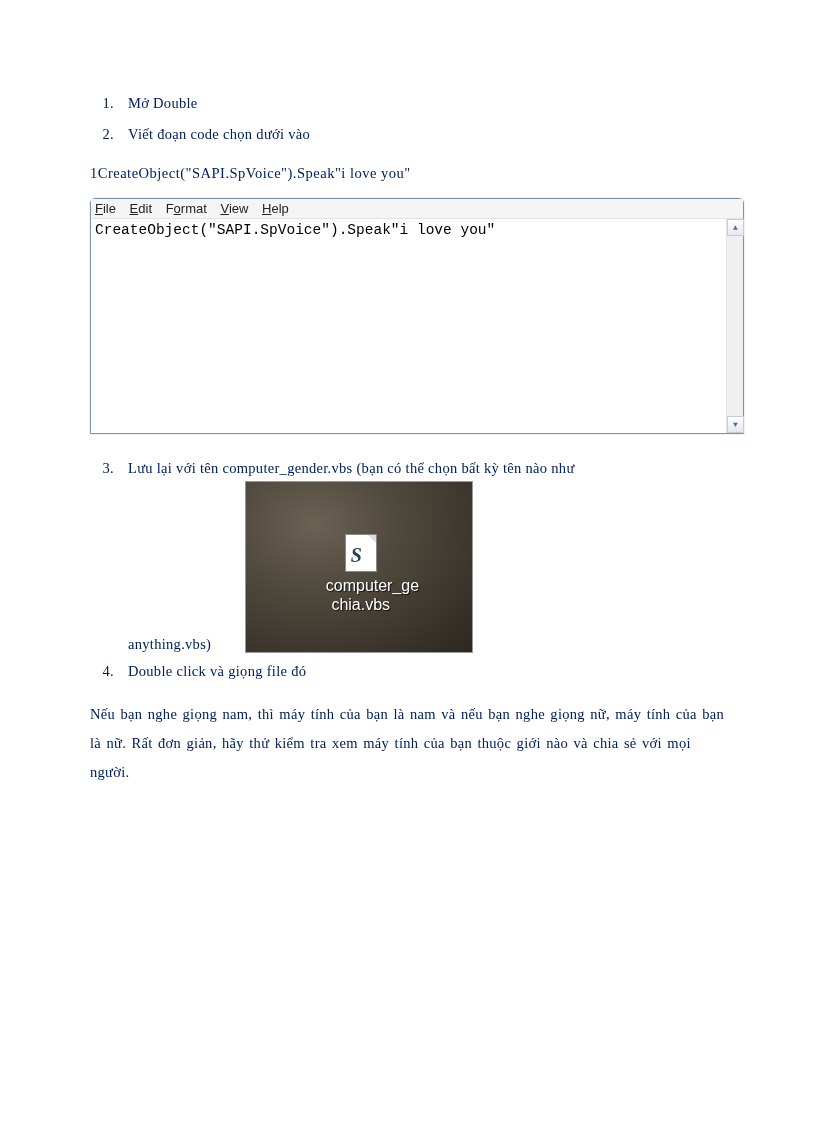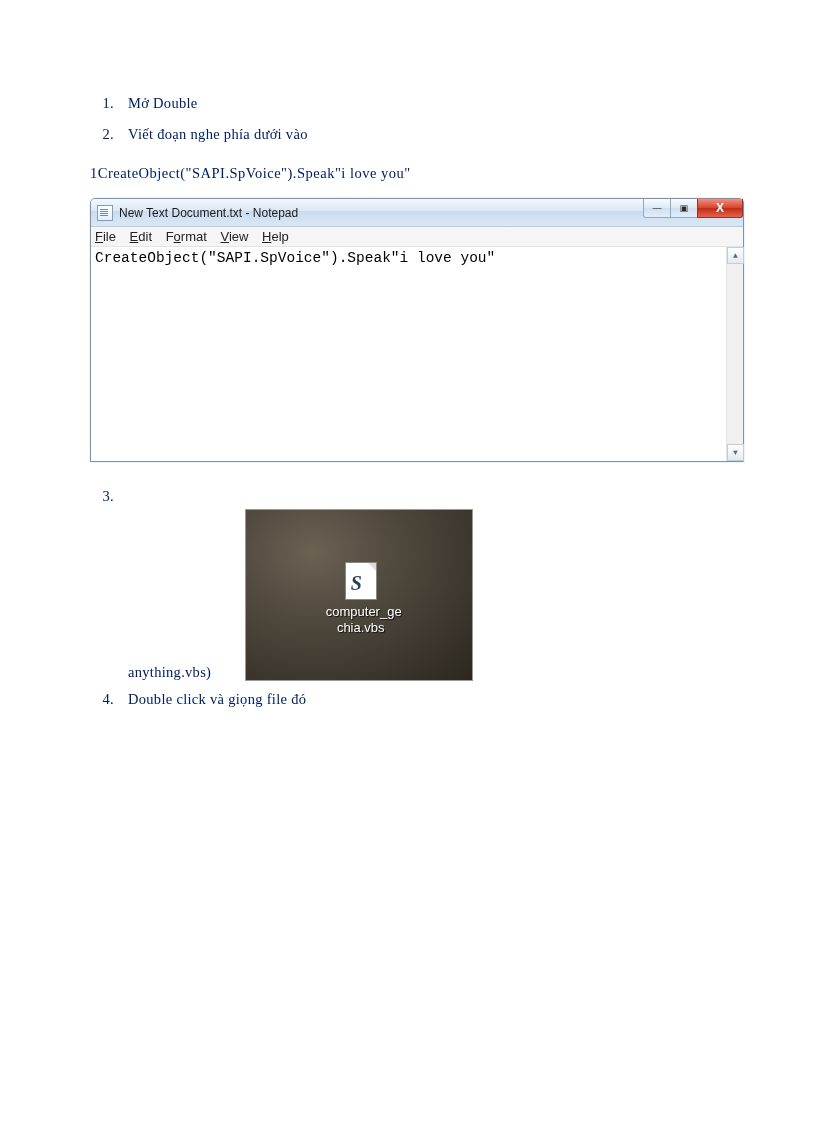--- a/index.html
+++ b/index.html
@@ -163,21 +163,21 @@
     border-top:8px solid #ddd;border-left:8px solid transparent;
   }
   .desk-icon .file .s{
     position:absolute; left:5px; top:9px;
     font-family: Georgia, serif;
     font-size:20px; font-weight:bold; font-style:italic;
     color:#27405f;
   }
   .desk-icon .label{
     font-family:"Segoe UI",Tahoma,sans-serif;
-    font-size:13px;
+    font-size:16px;
     color:#fff;
     line-height:1.2;
     text-shadow:1px 1px 1px rgba(0,0,0,0.8);
   }
   .para {
     margin-top: 20px;
     font-size: 14.5px;
     line-height: 2.0;
     letter-spacing: 0.3px;
     word-spacing: 1.5px;
@@ -188,59 +188,45 @@
 
 <div class="page">
 
   <div class="ol-item">
     <span class="ol-num">1.</span>
     <span>Mở Double</span>
   </div>
 
   <div class="ol-item">
     <span class="ol-num">2.</span>
-    <span>Viết đoạn nghe phía dưới vào</span>
+    <span>Viết đoạn code chọn dưới vào</span>
   </div>
 
   <div class="code-line">1CreateObject("SAPI.SpVoice").Speak"i   love you"</div>
 
   <div class="np-window">
-    <div class="np-titlebar">
-      <span class="np-icon"></span>
-      <span class="np-title">New Text Document.txt - Notepad</span>
-      <div class="np-controls">
-        <div class="np-btn min">
-            <span class="glyph">—</span>
-          </div>
-        <div class="np-btn">
-            <span class="glyph">▣</span>
-          </div>
-        <div class="np-btn close">
-            <span class="glyph">X</span>
-          </div>
-      </div>
-    </div>
     <div class="np-menubar">
       <span class="np-menu-item"><span class="ul">F</span><span>ile</span></span>
       <span class="np-menu-item"><span class="ul">E</span><span>dit</span></span>
       <span class="np-menu-item"><span>F</span><span class="ul">o</span><span>rmat</span></span>
       <span class="np-menu-item"><span class="ul">V</span><span>iew</span></span>
       <span class="np-menu-item"><span class="ul">H</span><span>elp</span></span>
     </div>
     <div class="np-body">
       <span>CreateObject("SAPI.SpVoice").Speak"i love you"</span>
       <div class="np-scroll">
         <div class="arrow up">▲</div>
         <div class="arrow down">▼</div>
       </div>
     </div>
   </div>
 
   <div class="ol-item" style="margin-bottom:4px;">
     <span class="ol-num">3.</span>
+    <span>Lưu lại với tên computer_gender.vbs  (bạn có thể chọn bất kỳ tên nào như</span>
   </div>
 
   <div class="step3-wrap" style="margin-left:38px;">
     <span class="inline-text" style="vertical-align:bottom;">anything.vbs)</span>
     <span class="desktop-shot">
       <span class="desk-icon">
         <div class="file">
           <span class="s">S</span>
         </div>
         <div class="label">
@@ -249,14 +235,15 @@
         </div>
       </span>
     </span>
   </div>
 
   <div class="ol-item">
     <span class="ol-num">4.</span>
     <span>Double click và giọng file đó</span>
   </div>
 
+  <div class="para">Nếu bạn nghe giọng nam, thì máy tính của bạn là nam và nếu bạn nghe giọng nữ, máy tính của bạn là nữ. Rất đơn giản, hãy thử kiểm tra xem máy tính của bạn thuộc giới nào và chia sẻ với mọi người.</div>
 
 </div>
 
 </body></html>

